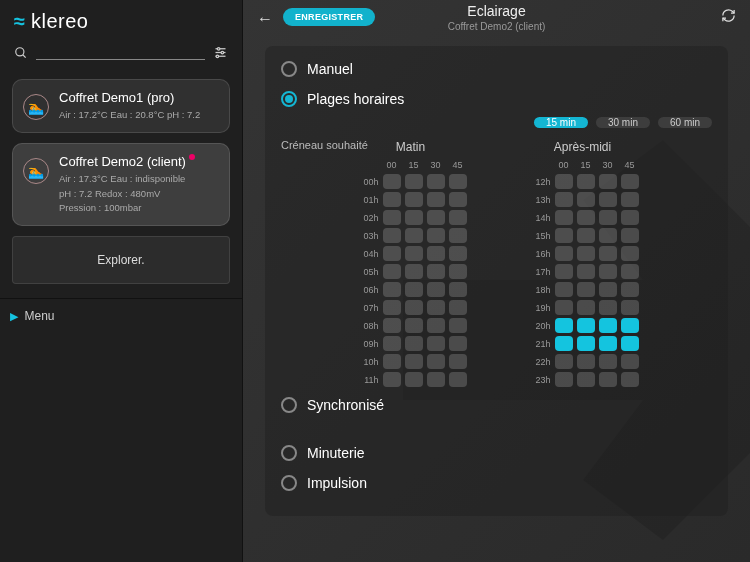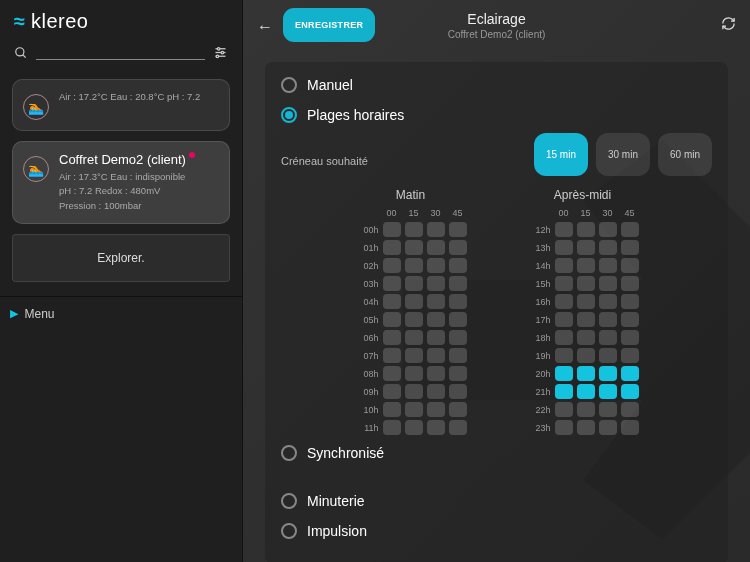--- a/index.html
+++ b/index.html
@@ -68,21 +68,21 @@
     position:absolute; top:60px; left:80px; width:600px; height:500px;
     opacity:0.12; z-index:0;
   }
   .topbar {
     position: relative; z-index:2;
     display:flex; align-items:center; padding:8px 14px; gap:10px;
   }
   .back-arrow { color:#ddd; font-size:16px; cursor:pointer;}
   .save-btn {
     background:#12b2cc; color:#fff; border:none; border-radius:11px;
-    padding:12px 12px; font-size:9px; font-weight:600; letter-spacing:0.3px;
+    padding:4px 12px; font-size:9px; font-weight:600; letter-spacing:0.3px;
     cursor:pointer;
   }
   .title-block { position:absolute; left:0; right:0; text-align:center; pointer-events:none;}
   .page-title { font-size:14px; color:#eee;}
   .page-sub { font-size:10px; color:#999; margin-top:2px;}
   .refresh-icon { margin-left:auto; color:#ddd; font-size:14px; cursor:pointer;}
   .panel {
     position:relative; z-index:1;
     margin: 12px 22px 0 22px;
     background: rgba(30,30,30,0.45);
@@ -95,21 +95,21 @@
     border:2px solid #888; display:inline-flex;align-items:center;justify-content:center;
     flex-shrink:0;
   }
   .radio.checked { border-color:#14b6d3;}
   .radio.checked::after{content:"";width:8px;height:8px;border-radius:50%;background:#14b6d3;}
   .mode-label { font-size:14px; color:#fff; font-weight:500;}
   .section-label { font-size:11px; color:#bbb; margin:25px 0 8px;}
   .duration-row { display:flex; justify-content:flex-end; gap:8px; margin-top:-42px; margin-bottom:12px;}
   .pill {
     background: rgba(255,255,255,0.1); color:#ccc;
-    border:none; border-radius:12px; padding:16px 12px; font-size:10px; cursor:pointer;
+    border:none; border-radius:12px; padding:0 12px; font-size:10px; cursor:pointer;
   }
   .pill.active { background:#14b6d3; color:#fff;}
   .grids { display:flex; gap:60px; justify-content:center; margin-top:6px;}
   .grid-block { }
   .grid-title { text-align:center; font-size:12px; color:#ccc; margin-bottom:6px;}
   .col-heads { display:flex; margin-left:28px; gap:4px; margin-bottom:4px;}
   .col-head { width:18px; text-align:center; font-size:9px; color:#999;}
   .grid-row { display:flex; align-items:center; gap:4px; margin-bottom:3px;}
   .row-label { width:24px; text-align:right; font-size:9px; color:#999; margin-right:0px;}
   .cell {
@@ -144,20 +144,21 @@
             <circle cx="15" cy="12" r="2" fill="#1f1f1f"></circle>
             <line x1="4" y1="18" x2="20" y2="18"></line>
             <circle cx="7" cy="18" r="2" fill="#1f1f1f"></circle>
           </svg>
       </span>
     </div>
     <div class="device-list">
       <div class="device-card">
         <div class="device-icon">🏊</div>
         <div>
+          <div class="device-title">Coffret Demo1 (pro)</div>
           <div class="device-meta">Air : 17.2°C   Eau : 20.8°C   pH : 7.2</div>
         </div>
       </div>
       <div class="device-card selected">
         <div class="device-icon">🏊</div>
         <div>
           <div class="device-title"><span>Coffret Demo2 (client)</span><span class="dot"></span></div>
           <div class="device-meta">Air : 17.3°C   Eau : indisponible</div>
           <div class="device-meta">pH : 7.2   Redox : 480mV</div>
           <div class="device-meta">Pression : 100mbar</div>

